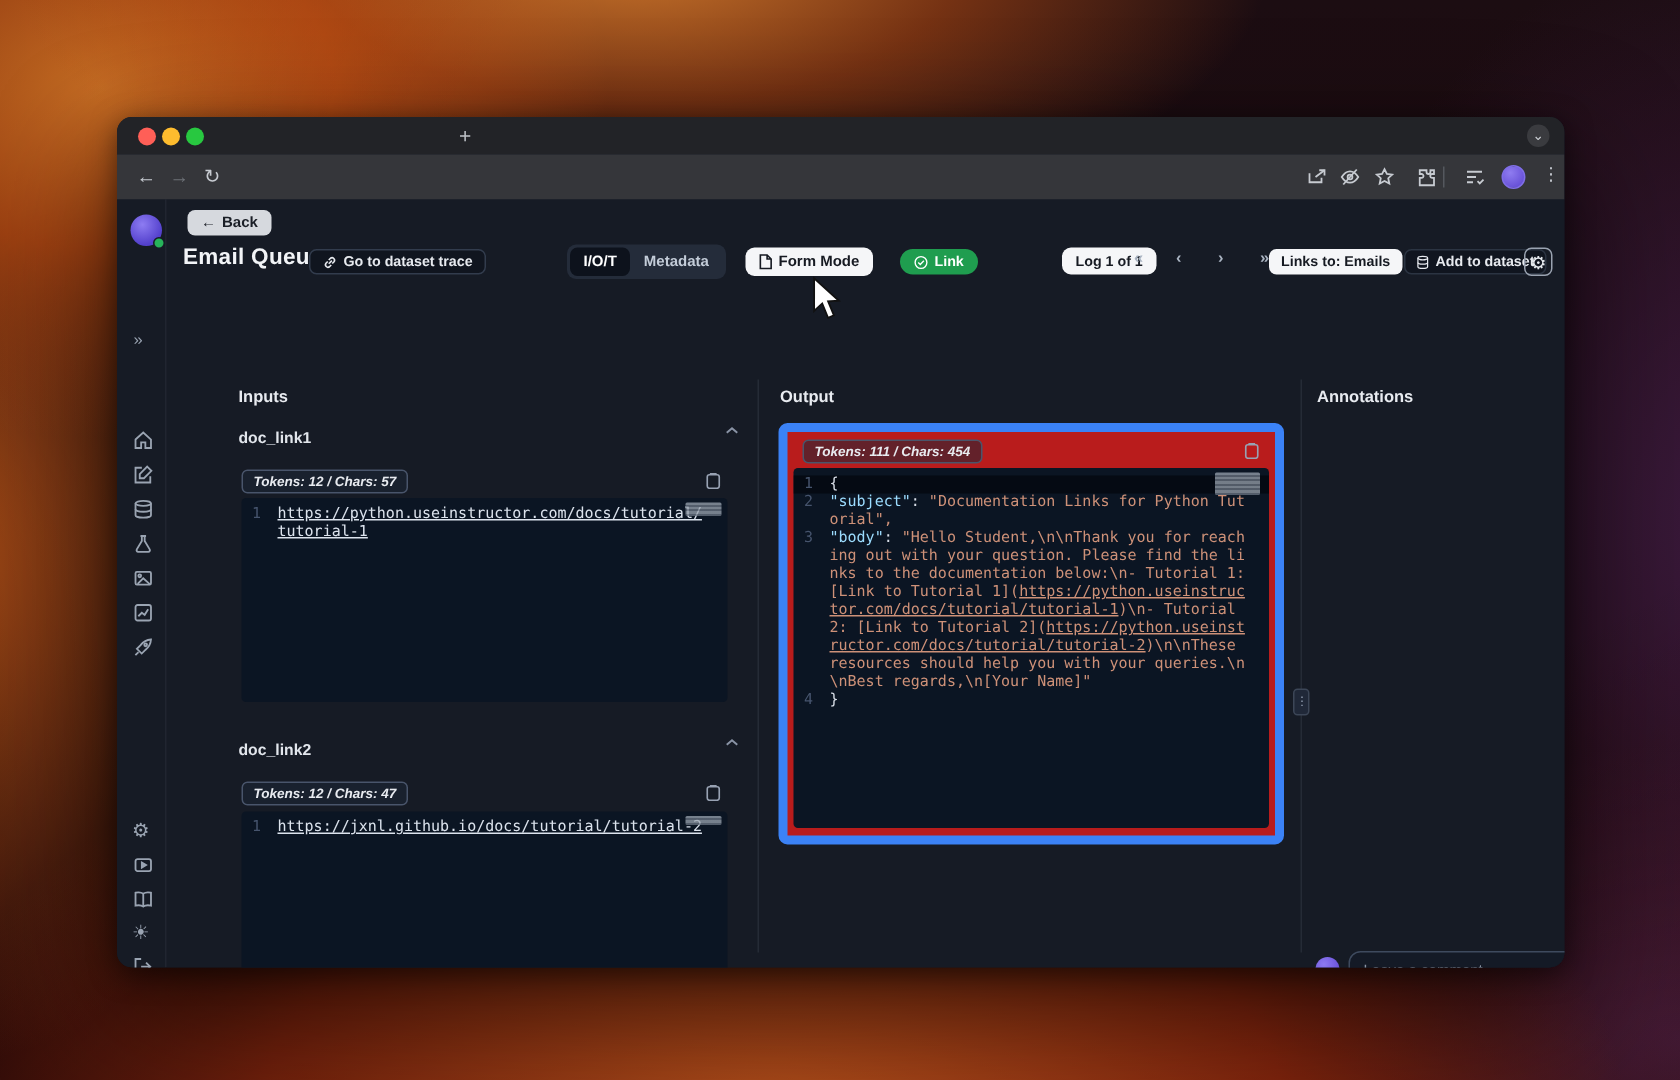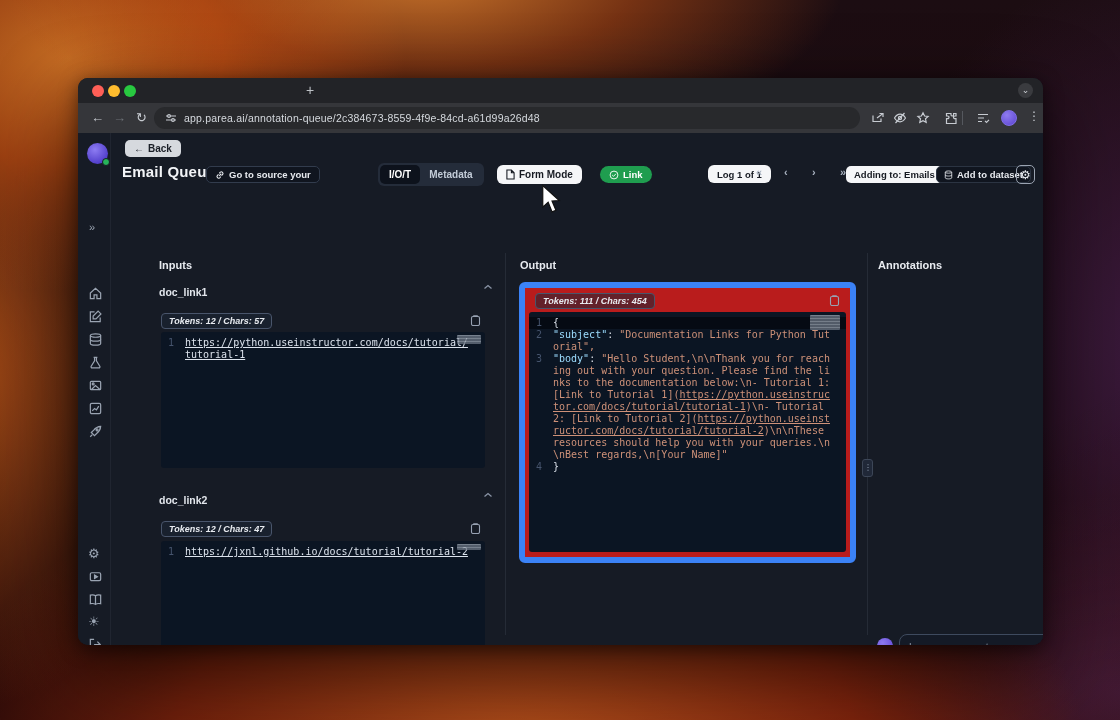--- a/index.html
+++ b/index.html
@@ -121,33 +121,20 @@
       <span class="tl yel"></span>
       <span class="tl grn"></span>
       <span class="newtab">+</span>
       <span class="tabsearch">⌄</span>
     </div>
 
     <div class="toolbar">
       <span class="navic" style="left:13px;">←</span>
       <span class="navic dim" style="left:35px;">→</span>
       <span class="navic" style="left:58px;">↻</span>
-      <div class="urlbar">
-        <span class="tune">
-          <svg class="mini" width="12" height="12" viewBox="0 0 12 12">
-              <g stroke="#c7cbd1" stroke-width="1.2" fill="none">
-                <line x1="1" y1="4" x2="11" y2="4"></line>
-                <line x1="1" y1="8" x2="11" y2="8"></line>
-                <circle cx="4" cy="4" r="1.4" fill="#28292c"></circle>
-                <circle cx="8" cy="8" r="1.4" fill="#28292c"></circle>
-              </g>
-            </svg>
-        </span>
-        <span class="url-text">app.parea.ai/annotation-queue/2c384673-8559-4f9e-84cd-a61d99a26d48</span>
-      </div>
       <span class="tb-ic" style="left:793px;">
         <svg class="mini" width="14" height="14" viewBox="0 0 14 14">
             <g stroke="#c7cbd1" stroke-width="1.2" fill="none">
               <path d="M2 4.5v6h8v-3"></path>
               <path d="M6 7 12 2.5"></path>
               <path d="M8.5 2.5H12V6"></path>
             </g>
           </svg>
       </span>
       <span class="tb-ic" style="left:815px;">
@@ -270,21 +257,21 @@
         <div class="pg-title">Email Queue</div>
 
         <button class="btn btn-trace">
           <svg class="mini" width="10" height="10" viewBox="0 0 12 12">
               <g stroke="#e7eaef" stroke-width="1.3" fill="none">
                 <path d="M5 7 7.5 4.5"></path>
                 <path d="M4.2 5.2 2.8 6.6a2 2 0 0 0 2.8 2.8l1.4-1.4"></path>
                 <path d="M7.8 6.8 9.2 5.4A2 2 0 0 0 6.4 2.6L5 4"></path>
               </g>
             </svg>
-          <span>Go to source your</span>
+          <span>Go to dataset trace</span>
         </button>
 
         <div class="seg">
           <div class="seg-item sel">I/O/T</div>
           <div class="seg-item">Metadata</div>
         </div>
 
         <button class="btn btn-form" style="border:none;">
           <svg class="mini" width="9" height="11" viewBox="0 0 10 12">
               <path d="M1 1h5l3 3v7H1Z M6 1v3h3" fill="none" stroke="#161a22" stroke-width="1.2"></path>
@@ -300,21 +287,21 @@
           <span>Link</span>
         </button>
 
         <button class="btn btn-log" style="border:none;">Log 1 of 1</button>
 
         <span class="pager" style="left:645px;">«</span>
         <span class="pager" style="left:673px;">‹</span>
         <span class="pager" style="left:701px;">›</span>
         <span class="pager" style="left:729px;">»</span>
 
-        <button class="btn btn-adding" style="border:none;">Adding to: Emails</button>
+        <button class="btn btn-adding" style="border:none;">Links to: Emails</button>
 
         <button class="btn btn-dataset">
           <svg class="mini" width="9" height="10" viewBox="0 0 12 13">
               <g stroke="#e7eaef" stroke-width="1.1" fill="none">
                 <ellipse cx="6" cy="2.6" rx="4.3" ry="1.5"></ellipse>
                 <path d="M1.7 2.6v7.6c0 .9 1.9 1.5 4.3 1.5s4.3-.6 4.3-1.5V2.6"></path>
                 <path d="M1.7 6.4c0 .9 1.9 1.5 4.3 1.5s4.3-.6 4.3-1.5"></path>
               </g>
             </svg>
           <span>Add to dataset</span>

